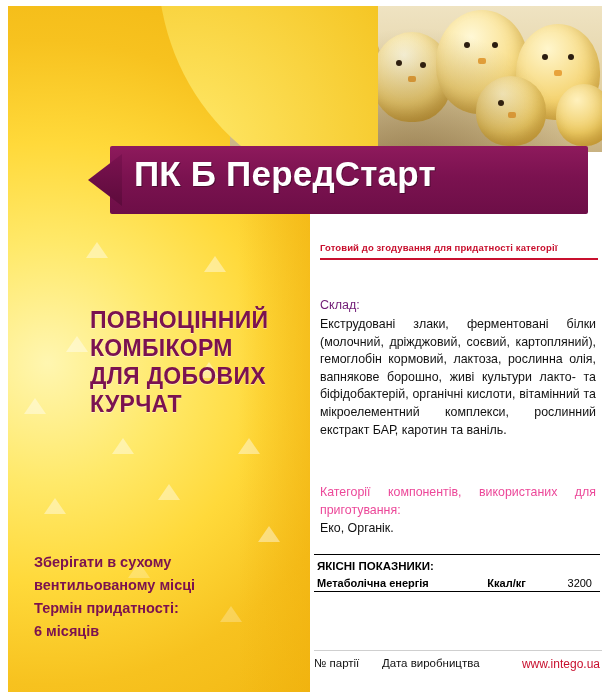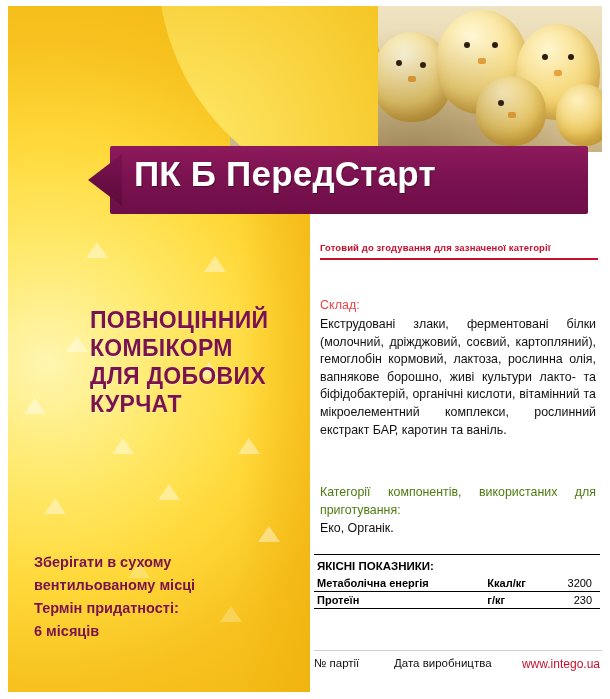--- a/index.html
+++ b/index.html
@@ -79,29 +79,29 @@
   }
 
   
   .storage{
     position:absolute;left:26px;top:545px;width:250px;
     color:#7b1250;font-weight:bold;font-size:14.5px;line-height:23px;
   }
 
   
   .comp-label{
-    position:absolute;left:312px;top:292px;color:#ef4444;font-size:12.5px;
+    position:absolute;left:312px;top:292px;color:#701a75;font-size:12.5px;
   }
   .comp-text{
     position:absolute;left:312px;top:310px;width:276px;
     color:#111;font-size:12.4px;line-height:17.6px;text-align:justify;
   }
   .cat-text{
     position:absolute;left:312px;top:478px;width:276px;
-    color:#4d7c0f;font-size:12.4px;line-height:17.6px;text-align:justify;
+    color:#ec4899;font-size:12.4px;line-height:17.6px;text-align:justify;
   }
   .cat-val{
     position:absolute;left:312px;top:514px;width:276px;
     color:#111;font-size:12.4px;line-height:17.6px;
   }
 
   
   .qt{
     position:absolute;left:306px;top:552px;width:286px;
     border-collapse:collapse;font-size:11px;color:#000;
@@ -113,21 +113,21 @@
   .qt .vl{text-align:right;font-weight:normal;padding-right:8px;}
   .qt tr.line td{border-bottom:1px solid #000;}
   .qt-topline{position:absolute;left:306px;top:548px;width:286px;height:1px;background:#000;}
 
   
   .footer{
     position:absolute;left:306px;top:648px;width:288px;height:22px;
     font-size:11.5px;color:#111;
   }
   .f-batch{position:absolute;left:0;top:3px;}
-  .f-date{position:absolute;left:80px;top:3px;}
+  .f-date{position:absolute;left:68px;top:3px;}
   .f-site{position:absolute;right:2px;top:3px;color:#c8102e;font-size:12px;}
   .footer-line{position:absolute;left:306px;top:644px;width:288px;height:1px;background:#cfcfcf;}
 
   
   .arrow{position:absolute;width:0;height:0;border-left:11px solid transparent;border-right:11px solid transparent;border-bottom:16px solid rgba(255,255,255,.42);}
 </style>
 </head>
 <body>
 
 <div class="page">
@@ -188,21 +188,21 @@
 
     <div style="position:absolute;left:150px;top:-40px;width:220px;height:230px;border-radius:0 0 0 100%;background:radial-gradient(circle at 10% 80%,#ffe96a,#f4c21d);"></div>
 
 
     <div class="banner-wrap">
       <div class="banner"></div>
       <div class="banner-notch"></div>
       <div class="banner-title">ПК Б ПередСтарт</div>
     </div>
 
-    <div class="ready">Готовий до згодування для зазначеної категорії</div>
+    <div class="ready">Готовий до згодування для придатності категорії</div>
     <div class="ready-rule"></div>
 
     <div class="headline" style="white-space:pre-line">ПОВНОЦІННИЙ
 КОМБІКОРМ
 ДЛЯ ДОБОВИХ
 КУРЧАТ</div>
 
     <div class="storage" style="white-space:pre-line">Зберігати в сухому
 вентильованому місці
 Термін придатності:
@@ -217,25 +217,20 @@
     <table class="qt">
       <tbody>
           <tr>
             <td class="hdr" colspan="3">ЯКІСНІ ПОКАЗНИКИ:</td>
           </tr>
       <tr class="line">
         <td class="nm">Метаболічна енергія</td>
         <td class="un">Ккал/кг</td>
         <td class="vl">3200</td>
       </tr>
-      <tr class="line">
-        <td class="nm">Протеїн</td>
-        <td class="un">г/кг</td>
-        <td class="vl">230</td>
-      </tr>
     </tbody>
       </table>
 
     <div class="footer-line"></div>
     <div class="footer">
       <span class="f-batch">№ партії</span>
       <span class="f-date">Дата виробництва</span>
       <span class="f-site">www.intego.ua</span>
     </div>
 

